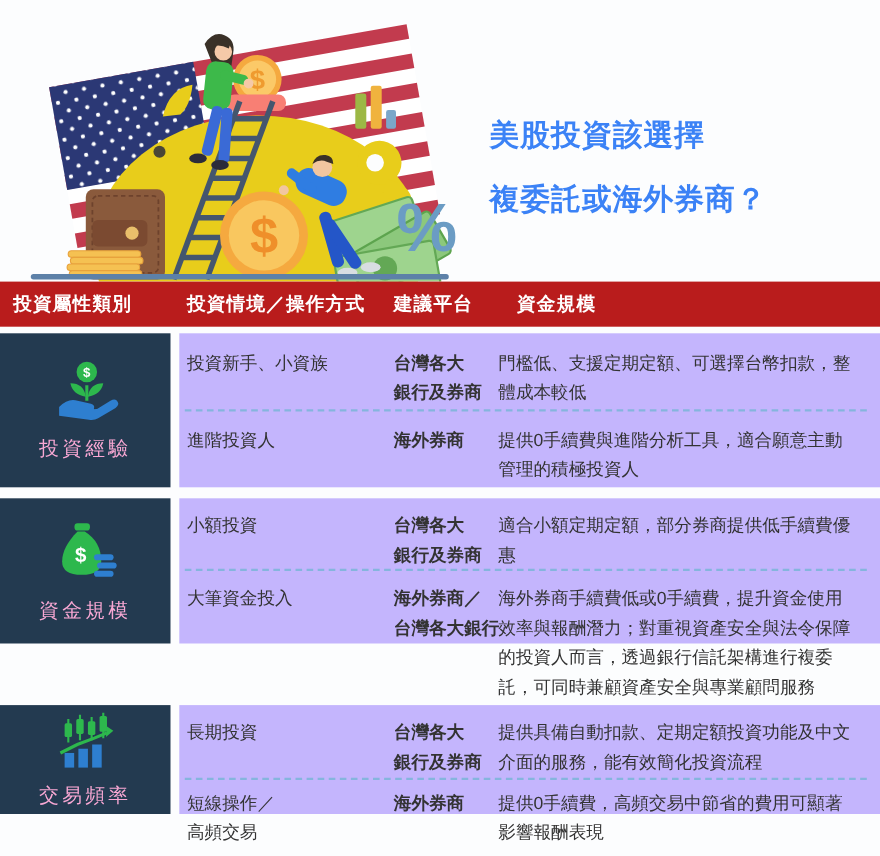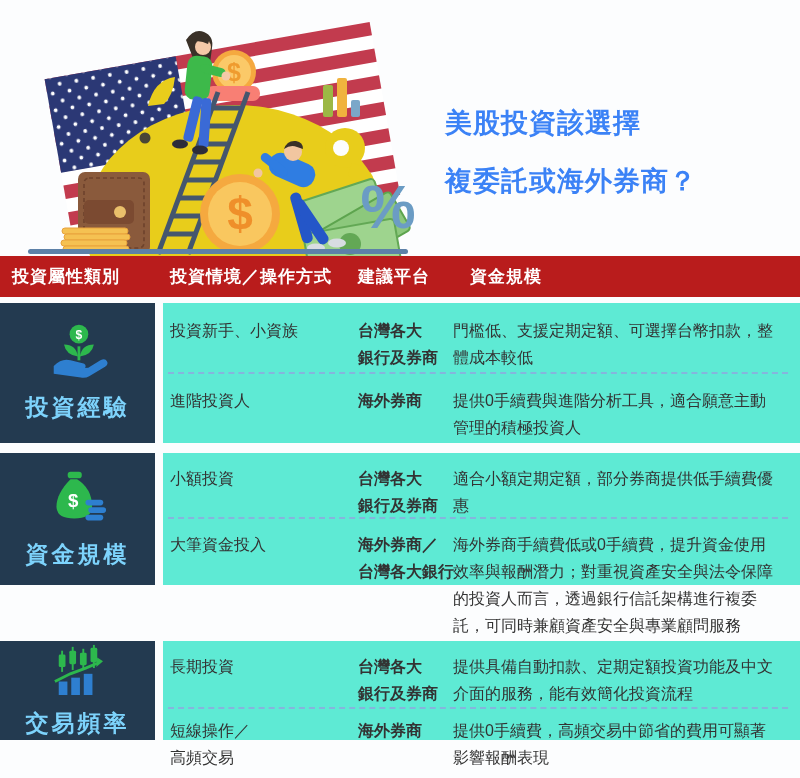--- a/index.html
+++ b/index.html
@@ -20,22 +20,22 @@
   .thead .th{
     position:absolute;top:0;height:41px;line-height:41px;
     color:#ffffff;font-size:17px;font-weight:700;letter-spacing:1px;white-space:nowrap;
   }
   .th-1{left:12px;} .th-2{left:170px;} .th-3{left:358px;} .th-4{left:470px;}
   
   .group-cat{
     position:absolute;left:0;width:155px;background:#233a50;
     display:flex;flex-direction:column;align-items:center;justify-content:center;gap:13px;
   }
-  .cat-label{color:#7dd3fc;font-size:23px;font-weight:700;letter-spacing:3px;}
-  .group-content{position:absolute;left:163px;width:637px;background:#5eead4;}
+  .cat-label{color:#f9a8d4;font-size:18px;font-weight:400;letter-spacing:3px;}
+  .group-content{position:absolute;left:163px;width:637px;background:#c4b5fd;}
   .row{position:absolute;left:0;width:637px;}
   .cell{
     position:absolute;top:0;color:#333333;font-size:16px;line-height:27px;
     font-weight:500;white-space:pre-line;
   }
   .c-scenario{left:7px;width:180px;}
   .c-platform{left:195px;width:110px;font-weight:bold;}
   .c-desc{left:290px;width:322px;}
   .divider{position:absolute;left:5px;right:12px;height:0;border-top:2px dashed #85b5dd;}
   .g1{top:303px;height:140px;} .g2{top:453px;height:132px;} .g3{top:641px;height:99px;}

